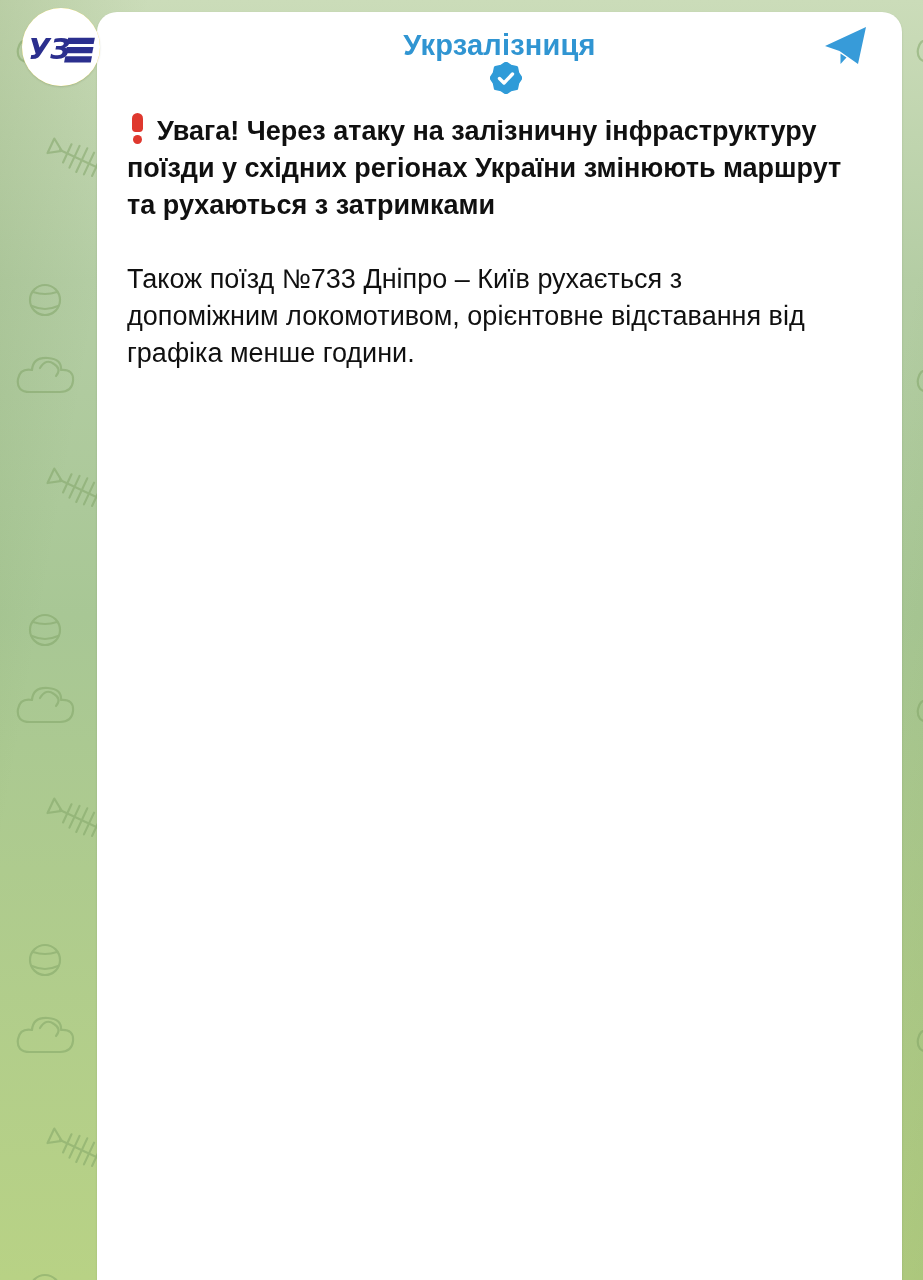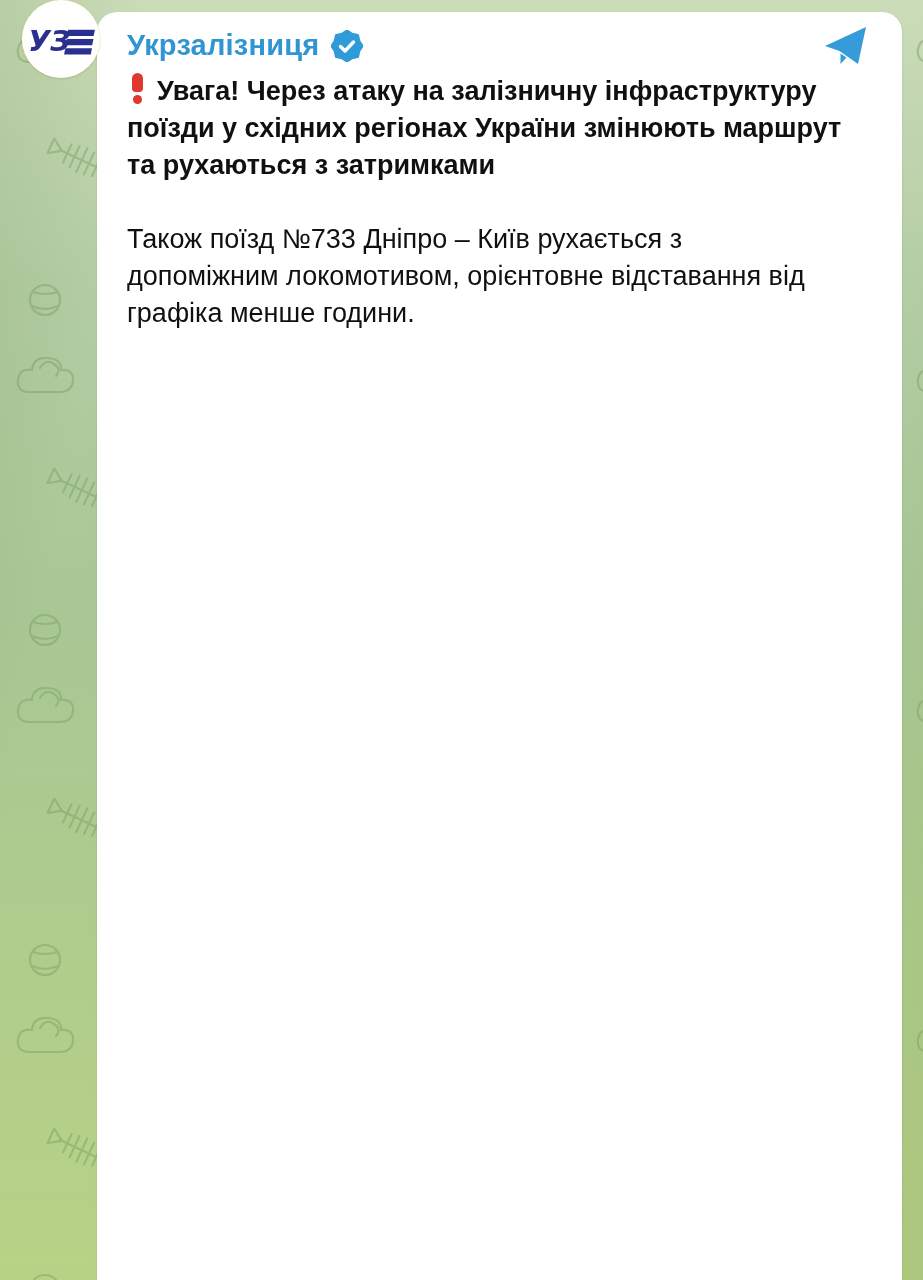--- a/index.html
+++ b/index.html
@@ -8,35 +8,35 @@
     font-family:"Liberation Sans","DejaVu Sans",sans-serif;
     background:linear-gradient(180deg,#cbdcb9 0%,#b4cda4 22%,#a8c795 48%,#aecb8e 68%,#b8d285 100%);
   }
   .bg-doodles{position:absolute;left:0;top:0;width:923px;height:1280px;}
   .bg-shade{position:absolute;left:0;top:0;width:923px;height:1280px;
     background:linear-gradient(100deg,rgba(116,150,86,.20) 0%,rgba(116,150,86,0) 13%,rgba(116,150,86,0) 84%,rgba(128,160,94,.22) 100%);}
   .bubble{
     position:absolute;left:97px;top:12px;width:805px;height:1300px;
     background:#ffffff;border-radius:20px;box-shadow:0 1px 2px rgba(60,80,40,.18);
   }
-  .bubble-header{position:relative;padding:17px 30px 0 30px;display:flex;align-items:center;}
+  .bubble-header{position:relative;padding:17px 30px 0 30px;display:flex;align-items:center;flex-direction:column;}
   .channel-name{font-size:29px;font-weight:bold;color:#3095d2;letter-spacing:.2px;cursor:pointer;}
   .verified{margin-left:12px;flex:0 0 auto;display:block;}
   .plane{position:absolute;top:13px;right:34px;display:block;cursor:pointer;}
   .msg-text{
     padding:11px 28px 40px 30px;
     font-size:27px;line-height:37px;color:#101010;
   }
-  .msg-text p{margin:0 0 37px 0;white-space:pre-line;}
+  .msg-text p{margin:8px 0 37px 0;white-space:pre-line;}
   .msg-text p.lead{font-weight:bold;}
   .excl{display:inline-block;width:13px;height:31px;position:relative;margin:0 13px 0 4px;vertical-align:-4px;}
   .excl .bar{position:absolute;left:1px;top:0;width:11px;height:19px;background:#df382e;border-radius:6px 6px 4px 4px;}
   .excl .dot{position:absolute;left:2px;bottom:0;width:9px;height:9px;background:#df382e;border-radius:50%;}
   .avatar{
-    position:absolute;left:22px;top:0;width:78px;height:78px;border-radius:50%;
+    position:absolute;left:22px;top:8px;width:78px;height:78px;border-radius:50%;
     background:#fde047;box-shadow:0 1px 2px rgba(60,80,40,.20);cursor:pointer;
   }
   .avatar svg{display:block;width:78px;height:78px;}
   .avatar text{font-family:"DejaVu Sans","Liberation Sans",sans-serif;font-weight:bold;font-style:italic;}
 </style>
 </head>
 <body>
 
 <svg class="bg-doodles" xmlns="http://www.w3.org/2000/svg" width="923" height="1280">
   <defs>

